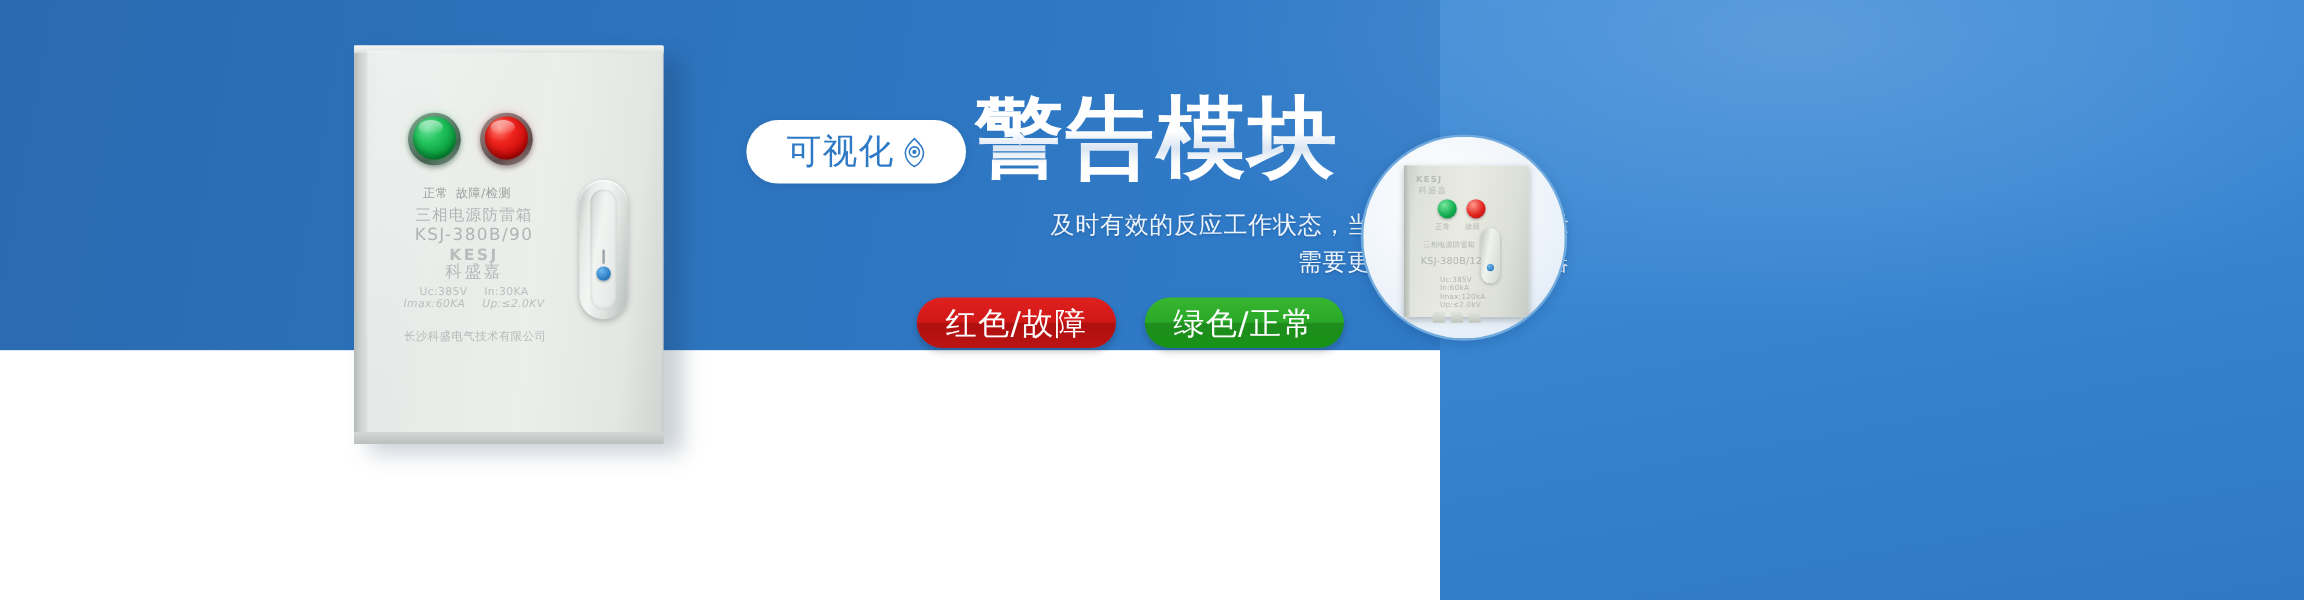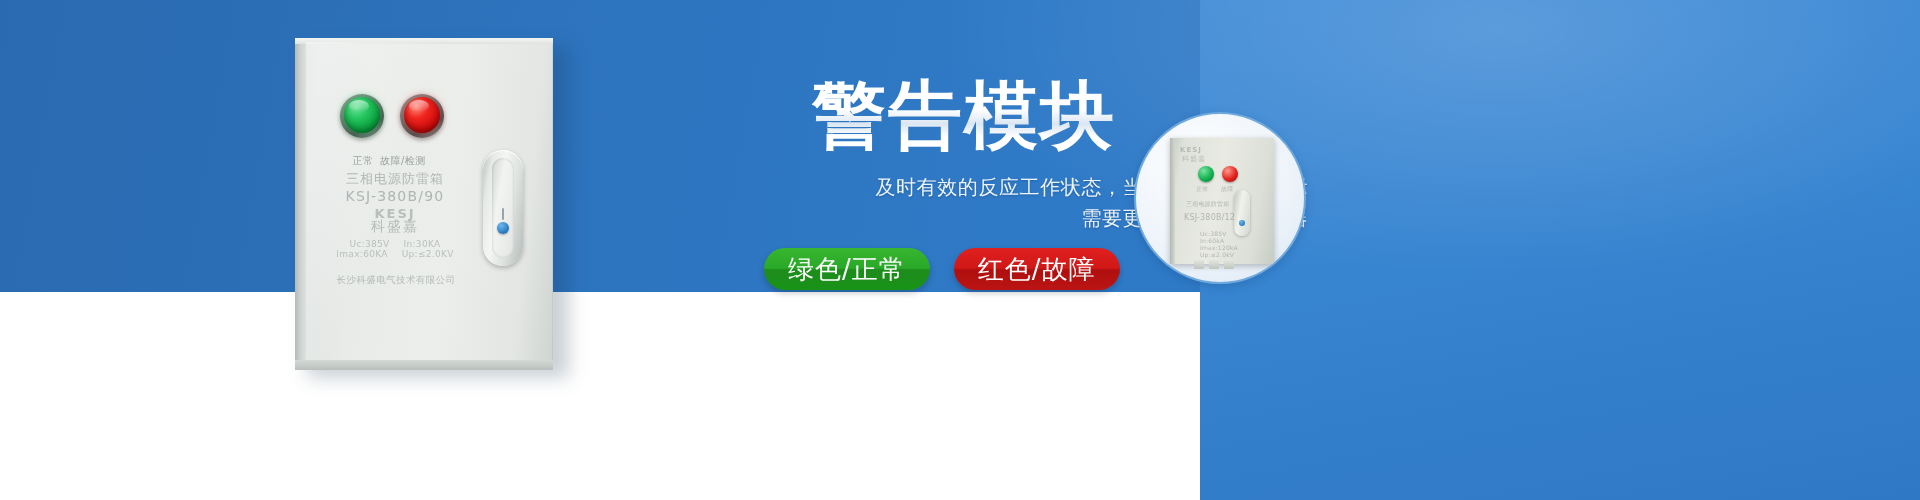--- a/index.html
+++ b/index.html
@@ -102,21 +102,21 @@
   #print-model-cn { top:170px; font-size:13px; letter-spacing:1px; color:#b0b7b4; }
   #print-model-no { top:188px; font-size:14px; letter-spacing:1.2px; color:#aeb5b2; }
   #print-brand-en { top:206px; font-size:13px; letter-spacing:2px; color:#b7bebb; font-weight:bold; }
   #print-brand-cn { top:218px; font-size:14px; letter-spacing:2px; color:#b4bbb8; }
   .spec-row {
     position:absolute; left:300px; width:190px; color:#b9c0bd;
     font-size:9px; font-family:"DejaVu Sans","Liberation Sans",sans-serif;
     display:flex; justify-content:center; gap:14px; letter-spacing:.3px;
   }
   #spec-1 { top:239px; }
-  #spec-2 { top:249px; }
+  #spec-2 { top:249px;font-style:italic; }
   #print-company {
     position:absolute; left:296px; top:274px; width:200px; text-align:center;
     font-size:9.5px; color:#b4bbb8; letter-spacing:.4px;
     font-family:Liberation Sans, sans-serif;
   }
 
   .handle {
     position:absolute; left:483px; top:150px; width:40px; height:116px;
     border-radius:20px;
     background:linear-gradient(100deg,#b8bfbd 0%,#e6eae7 18%,#f4f6f4 40%,#dde2df 66%,#b4bbb8 100%);
@@ -278,32 +278,40 @@
     <span>Up:≤2.0KV</span>
   </div>
   <div id="print-company">长沙科盛电气技术有限公司</div>
 
   <div class="handle">
     <div class="handle-inner"></div>
     <div class="handle-tick"></div>
     <div class="handle-dot"></div>
   </div>
 
+  <div class="pill">
+    <span class="pill-text">可视化</span>
+    <svg class="pill-icon" viewBox="0 0 20 26">
+      <path d="M10 1.5 C14.6 5.8 17.6 9.8 17.6 13 C17.6 18 14.3 23 10 24.8 C5.7 23 2.4 18 2.4 13 C2.4 9.8 5.4 5.8 10 1.5 Z" fill="none" stroke="#2f7ac7" stroke-width="1.3"></path>
+      <circle cx="10" cy="12.6" r="4.2" fill="none" stroke="#2f7ac7" stroke-width="1.3"></circle>
+      <circle cx="10" cy="12.6" r="1.8" fill="#2f7ac7"></circle>
+    </svg>
+  </div>
 
   <div class="headline-shade">警告模块</div>
   <div class="headline">警告模块</div>
 
   <div class="sub">
     <div>及时有效的反应工作状态，当故障失效时，表示</div>
     <div>需要更换模块或者保护器</div>
   </div>
 
   <div class="badges">
+    <div class="badge badge-red">红色/故障</div>
     <div class="badge badge-green">绿色/正常</div>
-    <div class="badge badge-red">红色/故障</div>
   </div>
 
   <div class="inset">
     <div class="inset-box">
       <div class="ib-edge"></div>
       <div class="ib-brand">KESJ</div>
       <div class="ib-brandcn">科盛嘉</div>
       <div class="ib-lamp g"></div>
       <div class="ib-lamp r"></div>
       <div class="ib-txt" style="top:47px; text-align:left; padding-left:26px;">正常</div>

